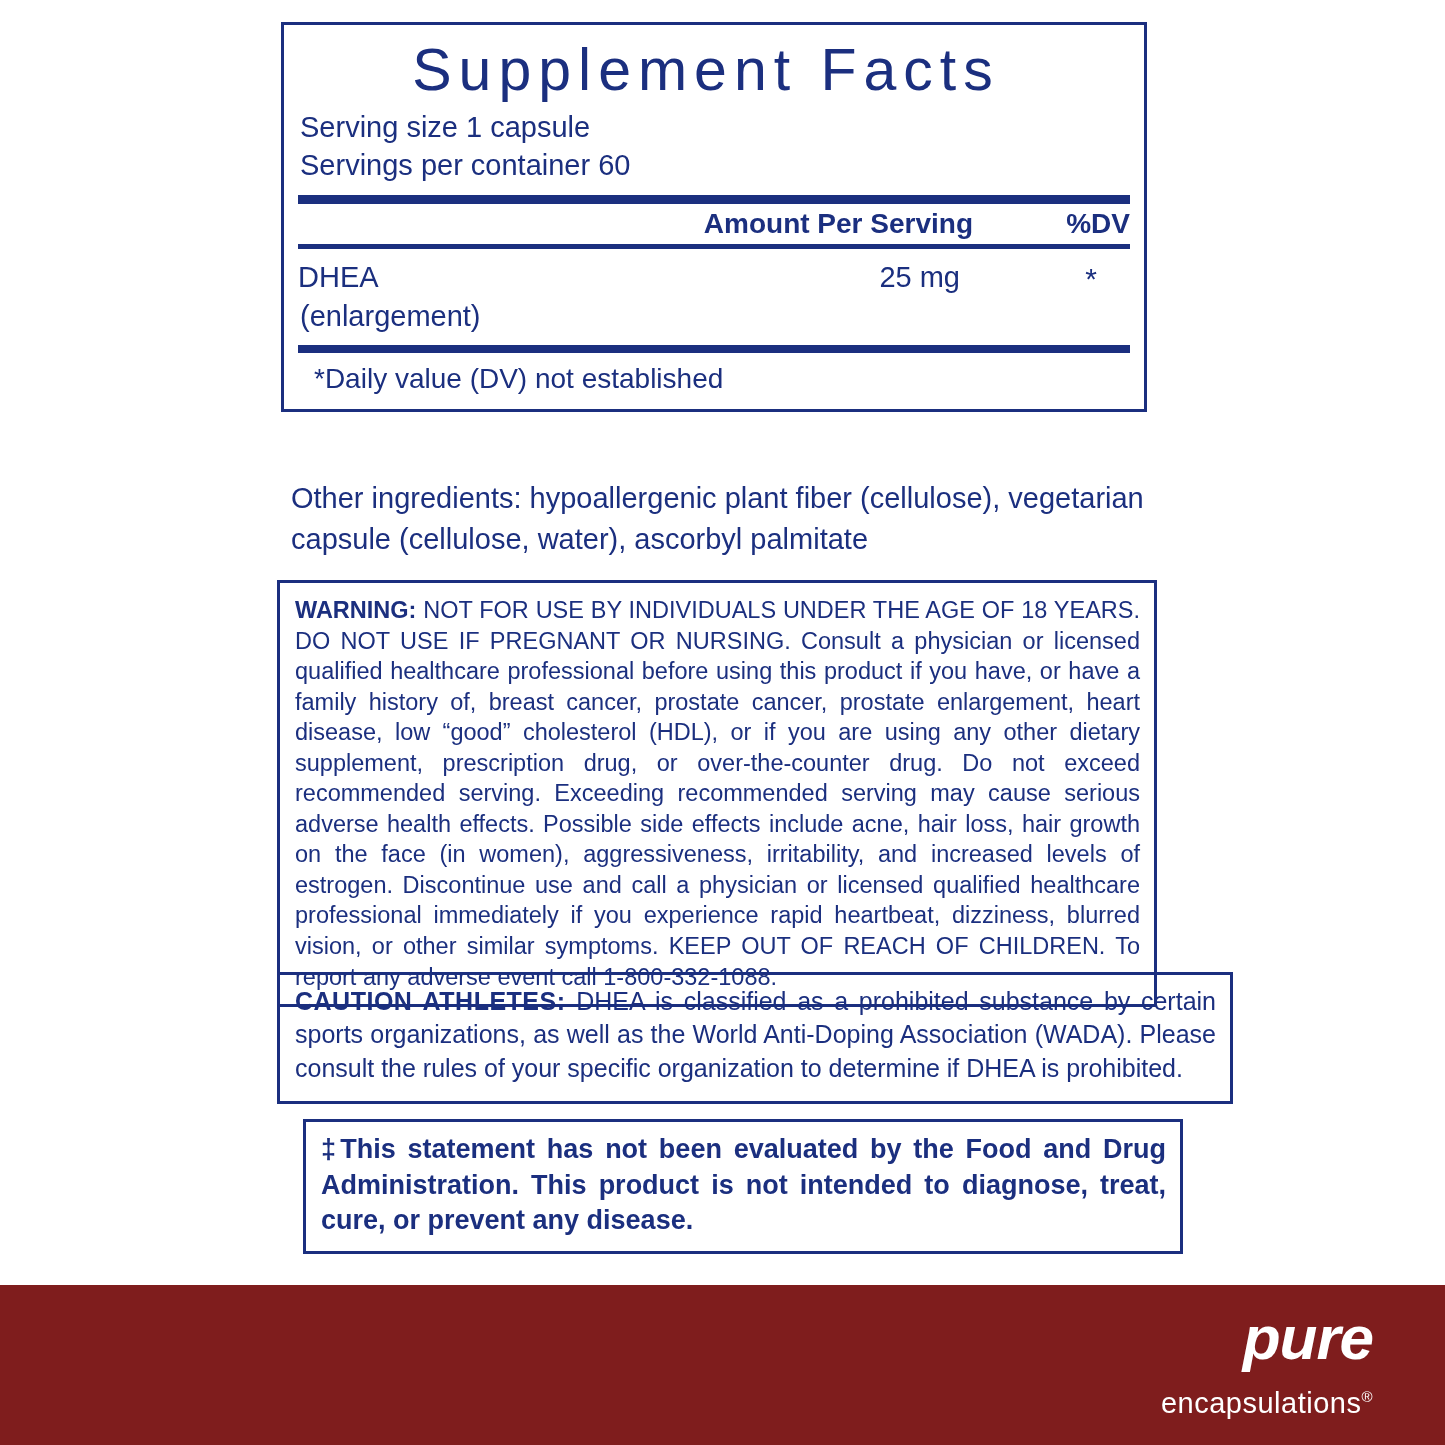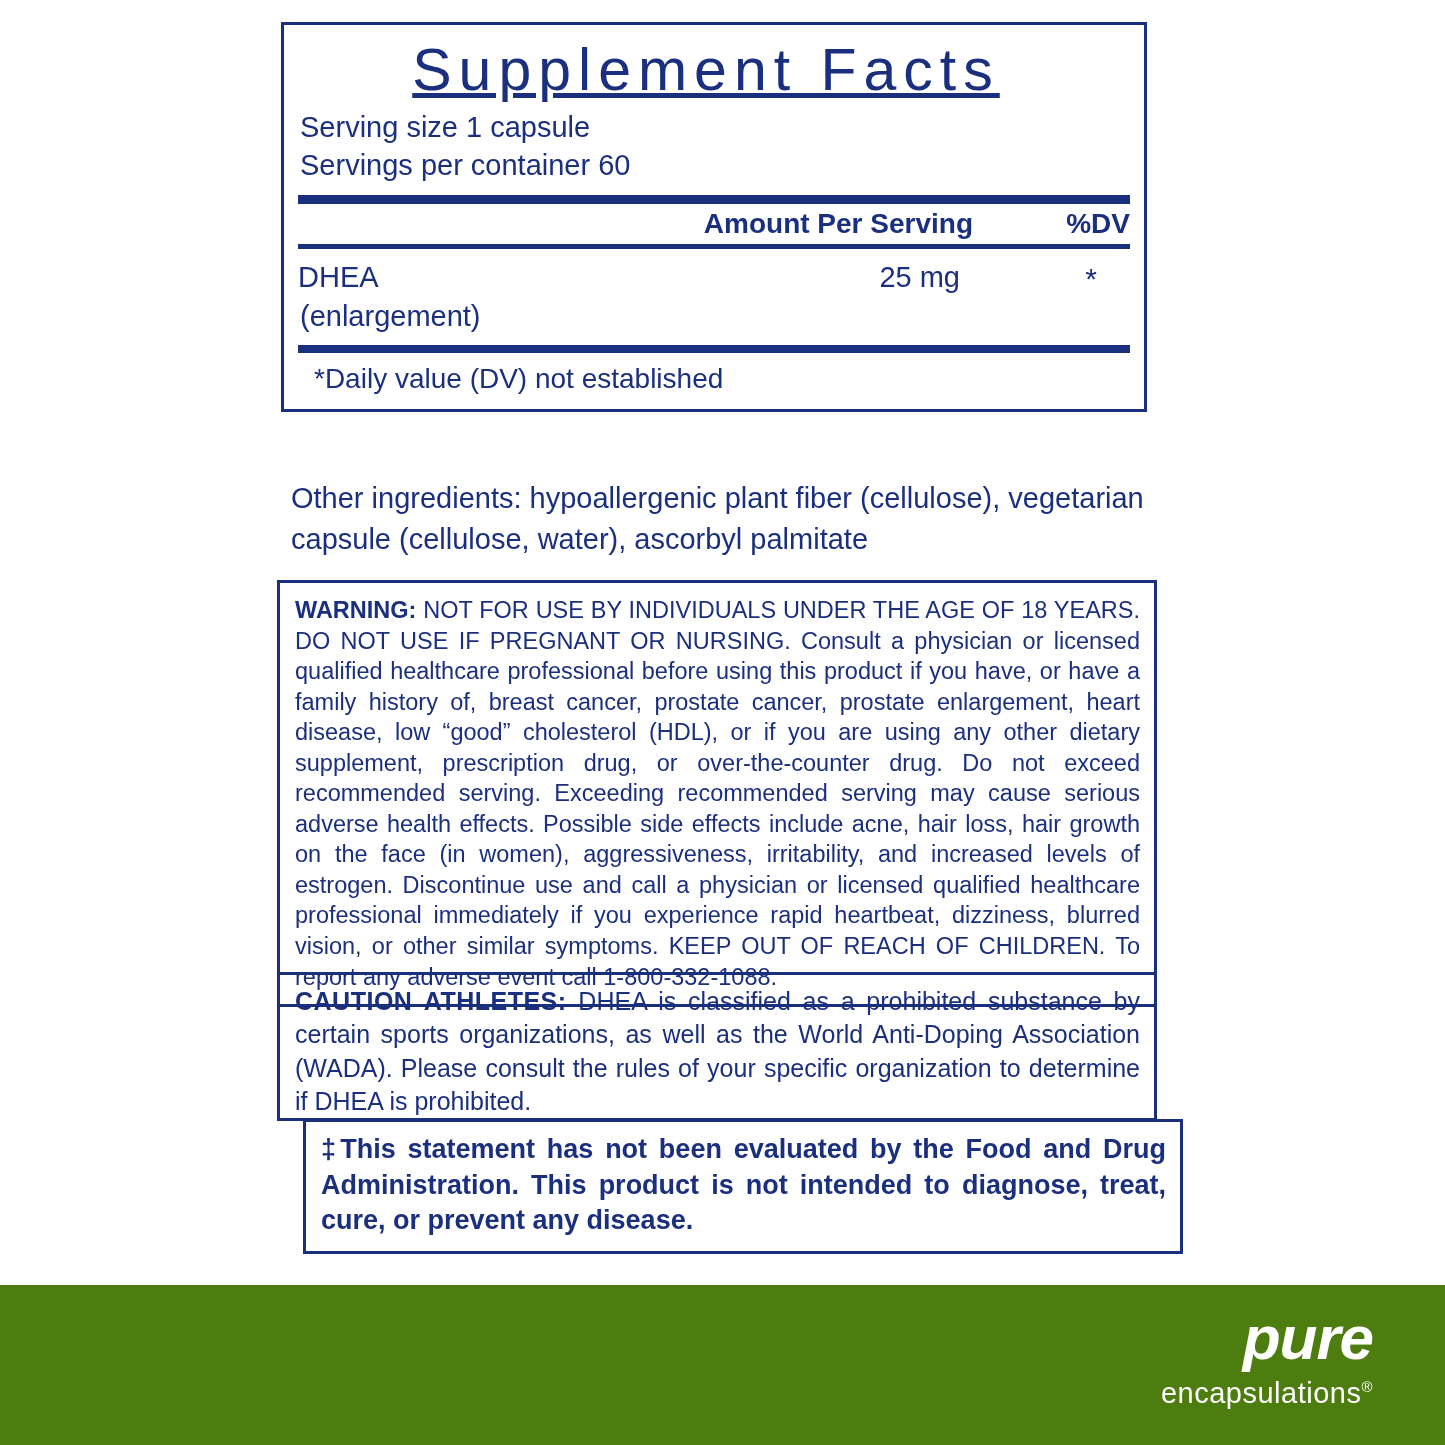--- a/index.html
+++ b/index.html
@@ -32,21 +32,20 @@
     padding: 0;
   }
   .sf-title {
     font-size: 59px;
     letter-spacing: 7px;
     text-align: center;
     line-height: 1.0;
     margin: 16px 16px 8px 0;
     font-weight: 400;
     color: #1b2f7f;
-    text-decoration: underline;
   }
   .sf-serving {
     font-size: 29px;
     line-height: 1.32;
     padding: 0 0 0 16px;
     color: #1b2f7f;
   }
   .rule-thick {
     height: 9px;
     background: #1b2f7f;
@@ -132,24 +131,24 @@
     text-align: justify;
     text-justify: inter-word;
   }
   .warn-text b { font-weight: bold; }
 
   
   .caution-box {
     position: absolute;
     left: 277px;
     top: 972px;
-    width: 880px;
-    border: 3px solid #1b2f7f;
-    box-sizing: border-box;
-    padding: 10px 14px 0 15px;
+    width: 956px;
+    border: 3px solid #1b2f7f;
+    box-sizing: border-box;
+    padding: 10px 14px 16px 15px;
   }
   .caution-text {
     font-size: 25px;
     line-height: 1.33;
     text-align: justify;
   }
   .caution-text b { font-weight: bold; letter-spacing: 0.5px; }
 
   
   .statement-box {
@@ -169,40 +168,40 @@
     text-align: justify;
   }
 
   
   .footer {
     position: absolute;
     left: 0;
     right: 0;
     bottom: 0;
     height: 160px;
-    background: #4d7c0f;
+    background: #7f1d1d;
   }
   .brand {
     position: absolute;
     right: 72px;
     top: 22px;
     text-align: right;
     color: #ffffff;
   }
   .brand-main {
     font-size: 62px;
     font-style: italic;
     font-weight: bold;
     line-height: 1;
     letter-spacing: -1px;
   }
   .brand-sub {
     font-size: 29px;
     line-height: 1;
-    margin-top: 10px;
+    margin-top: 20px;
     letter-spacing: 0.5px;
     position: relative;
     text-align: right;
   }
   .brand-reg {
     font-size: 15px;
     vertical-align: super;
   }
 </style>
 </head>

